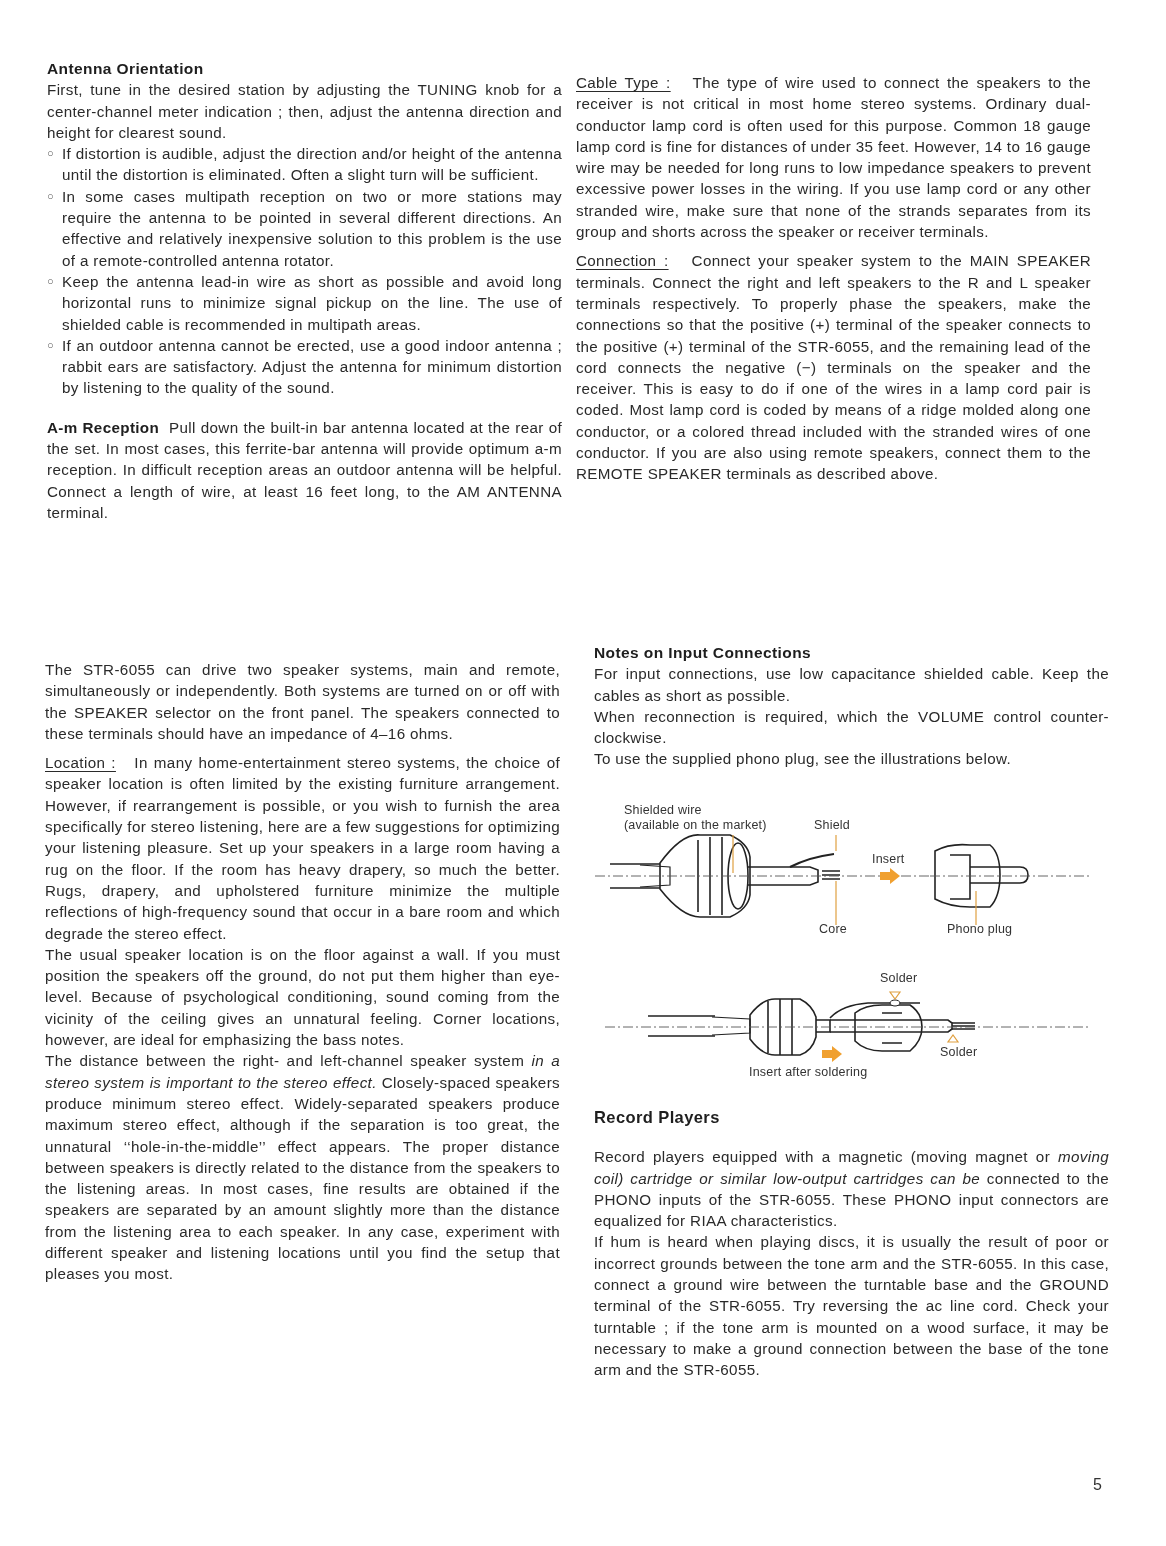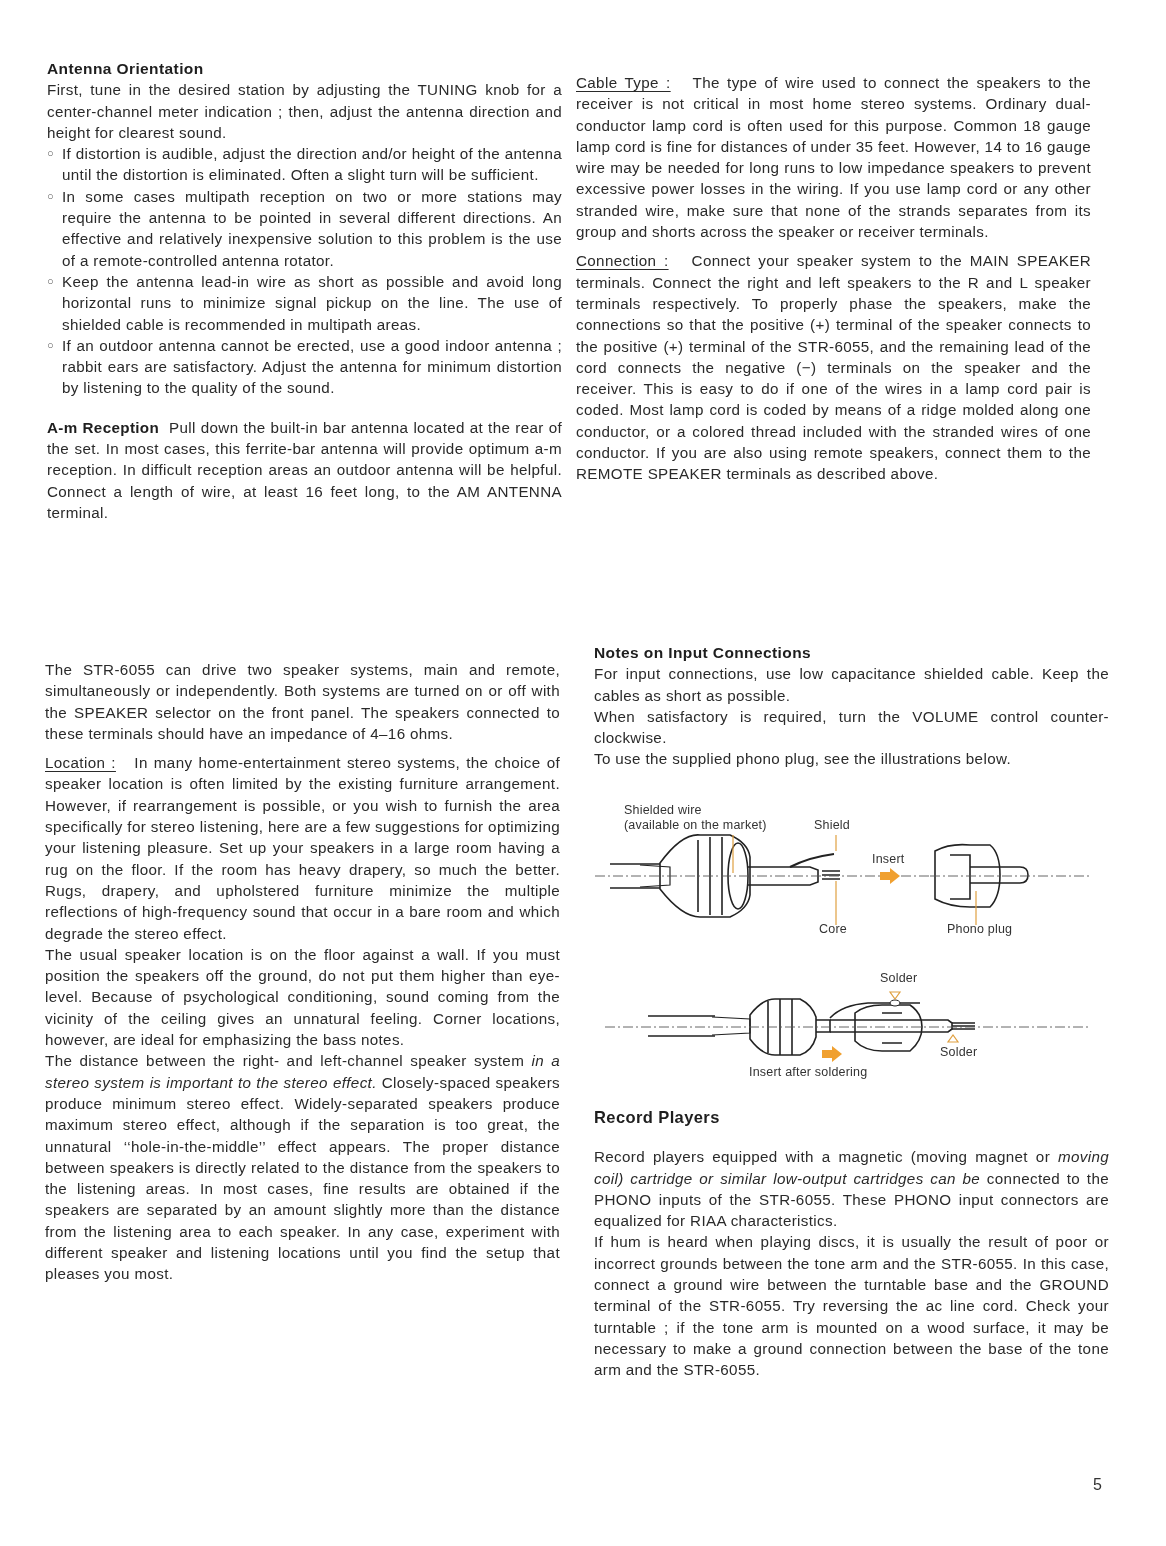--- a/index.html
+++ b/index.html
@@ -45,21 +45,21 @@
 </div>
 
 <div class="col" style="left:576px; top:60px;margin-top:12px;">
   <p><span class="ul">Cable Type :</span>&nbsp;&nbsp;&nbsp;<span>The type of wire used to connect the speakers to the receiver is not critical in most home stereo systems.  Ordinary dual-conductor lamp cord is often used for this purpose. Common 18 gauge lamp cord is fine for distances of under 35 feet.  However, 14 to 16 gauge wire may be needed for long runs to low impedance speakers to prevent excessive power losses in the wiring.  If you use lamp cord or any other stranded wire, make sure that none of the strands separates from its group and shorts across the speaker or receiver terminals.</span></p>
   <p class="gap8"><span class="ul">Connection :</span>&nbsp;&nbsp;&nbsp;<span>Connect your speaker system to the MAIN SPEAKER terminals.  Connect the right and left speakers to the R and L speaker terminals respectively.  To properly phase the speakers, make the connections so that the positive (+) terminal of the speaker connects to the positive (+) terminal of the STR-6055, and the remaining lead of the cord connects the negative (−) terminals on the speaker and the receiver. This is easy to do if one of the wires in a lamp cord pair is coded.  Most lamp cord is coded by means of a ridge molded along one conductor, or a colored thread included with the stranded wires of one conductor.  If you are also using remote speakers, connect them to the REMOTE SPEAKER terminals as described above.</span></p>
 </div>
 
 <div class="col" style="left:594px; top:642px;">
   <p class="h">Notes on Input Connections</p>
   <p>For input connections, use low capacitance shielded cable.  Keep the cables as short as possible.</p>
-  <p>When satisfactory is required, turn the VOLUME control counter-clockwise.</p>
+  <p>When reconnection is required, which the VOLUME control counter-clockwise.</p>
   <p>To use the supplied phono plug, see the illustrations below.</p>
 </div>
 
 <div class="diag" style="left:590px; top:795px; width:520px; height:150px;">
   <svg width="520" height="150" viewBox="0 0 520 150">
     <g fill="none" stroke="#222" stroke-width="1.6">
       <path d="M20 69 L70 69 M20 93 L70 93"></path>
       <path d="M50 70 L80 72 L80 90 L50 92" stroke-width="1.2"></path>
       <path d="M70 68 Q92 38 110 40 L140 40 Q158 48 160 62 L160 100 Q158 114 140 122 L110 122 Q92 122 70 94 Z"></path>
       <path d="M108 45 L108 117 M120 42 L120 120 M132 42 L132 120"></path>

